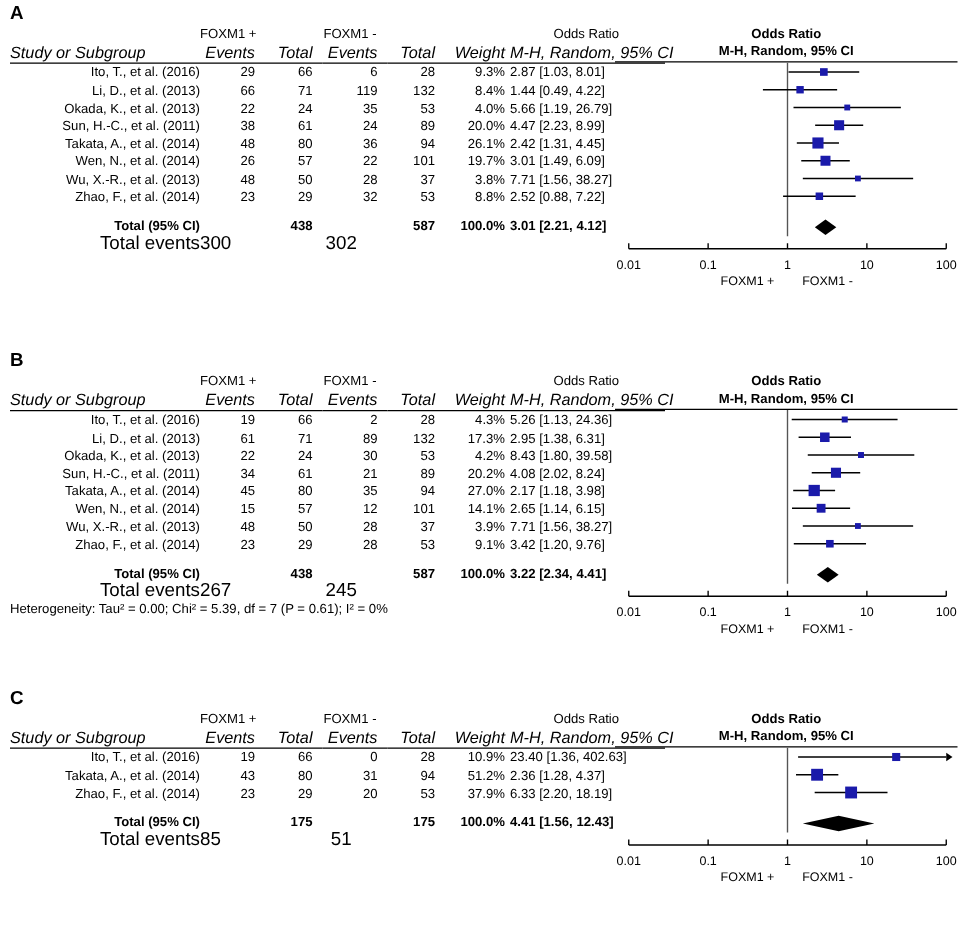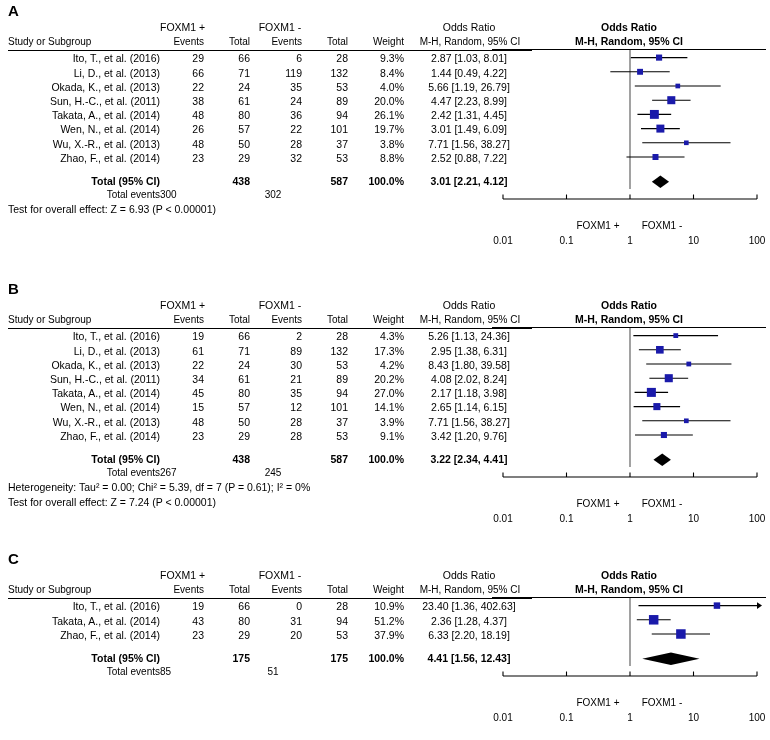--- a/index.html
+++ b/index.html
@@ -53,45 +53,46 @@
     line-height: 14.2px;
     height: 14.2px;
     vertical-align: bottom;
   }
   .col-study   { width: 152px; text-align: right; }
   .col-e1      { width: 44px;  text-align: right; padding-right: 8px !important; }
   .col-t1      { width: 38px;  text-align: right; padding-right: 8px !important; }
   .col-e2      { width: 44px;  text-align: right; padding-right: 8px !important; }
   .col-t2      { width: 38px;  text-align: right; padding-right: 8px !important; }
   .col-w       { width: 48px;  text-align: right; padding-right: 4px !important; }
-  .col-or      { width: 122px; text-align: center; padding-right: 2px !important; }
+  .col-or      { width: 122px; text-align: left; padding-right: 2px !important; }
 
   .grp-head td {
     font-weight: bold;
     font-size: 10.5px;
     text-align: center;
     padding-bottom: 1px !important;
   }
   .grp-head td.blank { }
   .sub-head td {
     font-weight: bold;
-    font-size: 10px;
+    font-size: 13px;
     border-bottom: 1.4px solid #000;
     padding-bottom: 1px !important;
+    font-style: italic;
   }
   .sub-head td.col-study { text-align: left; }
   .sub-head td.col-e1, .sub-head td.col-t1,
   .sub-head td.col-e2, .sub-head td.col-t2,
   .sub-head td.col-w { text-align: right; }
   .sub-head td.col-or { text-align: center; padding-right: 0 !important;}
 
   tr.data-row td { font-size: 10.5px; }
   tr.spacer td { height: 9px; line-height: 9px; }
   tr.total-row td { font-weight: bold; font-size: 10.5px; }
-  tr.events-row td { font-size: 10px; }
+  tr.events-row td { font-size: 15px; }
   tr.events-row td.col-e1 { text-align: left; padding-right: 26px !important;}
   tr.events-row td.col-e2 { text-align: center; padding-right: 22px !important;}
 
   .stat-line {
     font-size: 10.5px;
     line-height: 14.2px;
     white-space: nowrap;
     text-align: left;
   }
 
@@ -125,21 +126,20 @@
     position: relative;
     width: 274px;
     height: 13px;
   }
   .axis-tick-label {
     position: absolute;
     font-size: 10px;
     transform: translateX(-50%);
     top: 0;
     white-space: nowrap;
-    margin-top: 28px;
   }
   .axis-caption {
     position: relative;
     width: 274px;
     height: 13px;
     font-size: 10px;
   }
   .axis-caption span {
     position: absolute;
     white-space: nowrap;
@@ -260,21 +260,20 @@
             <td class="col-study">Total events</td>
             <td class="col-e1">300</td>
             <td class="col-t1"></td>
             <td class="col-e2">302</td>
             <td class="col-t2"></td>
             <td class="col-w"></td>
             <td class="col-or"></td>
           </tr>
         </tbody>
       </table>
-      <div class="stat-line">Test for overall effect: Z = 6.93 (P &lt; 0.00001)</div>
     </div>
     <div class="forest">
       <div class="forest-title">Odds Ratio</div>
       <div class="forest-sub">M-H, Random, 95% CI</div>
       <div class="plot-box">
         <svg width="274" height="156.99999999999997" viewBox="0 0 274 156.99999999999997">
           <line x1="138" y1="0" x2="138" y2="138.99999999999997" stroke="#555" stroke-width="1.1"></line>
           <g>
             <line x1="138.82" y1="7.60" x2="195.38" y2="7.60" stroke="#000" stroke-width="1.1"></line>
             <rect x="164.02" y="4.54" width="6.12" height="6.12" fill="#1a1aaa"></rect>
@@ -441,21 +440,20 @@
             <td class="col-e1">267</td>
             <td class="col-t1"></td>
             <td class="col-e2">245</td>
             <td class="col-t2"></td>
             <td class="col-w"></td>
             <td class="col-or"></td>
           </tr>
         </tbody>
       </table>
       <div class="stat-line">Heterogeneity: Tau² = 0.00; Chi² = 5.39, df = 7 (P = 0.61); I² = 0%</div>
-      <div class="stat-line">Test for overall effect: Z = 7.24 (P &lt; 0.00001)</div>
     </div>
     <div class="forest">
       <div class="forest-title">Odds Ratio</div>
       <div class="forest-sub">M-H, Random, 95% CI</div>
       <div class="plot-box">
         <svg width="274" height="156.99999999999997" viewBox="0 0 274 156.99999999999997">
           <line x1="138" y1="0" x2="138" y2="138.99999999999997" stroke="#555" stroke-width="1.1"></line>
           <g>
             <line x1="141.37" y1="7.60" x2="226.05" y2="7.60" stroke="#000" stroke-width="1.1"></line>
             <rect x="181.38" y="5.20" width="4.80" height="4.80" fill="#1a1aaa"></rect>

